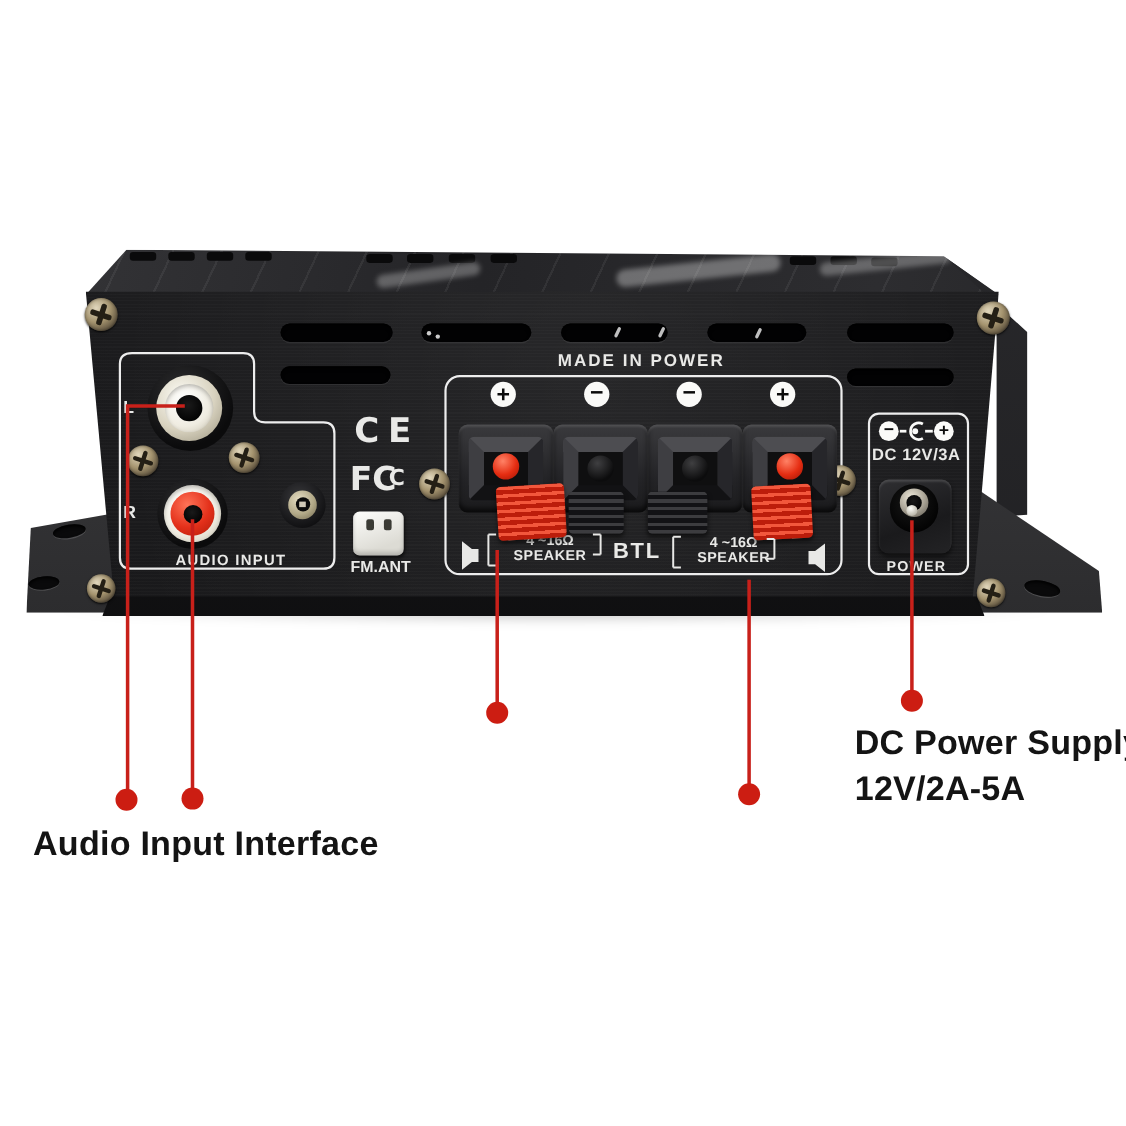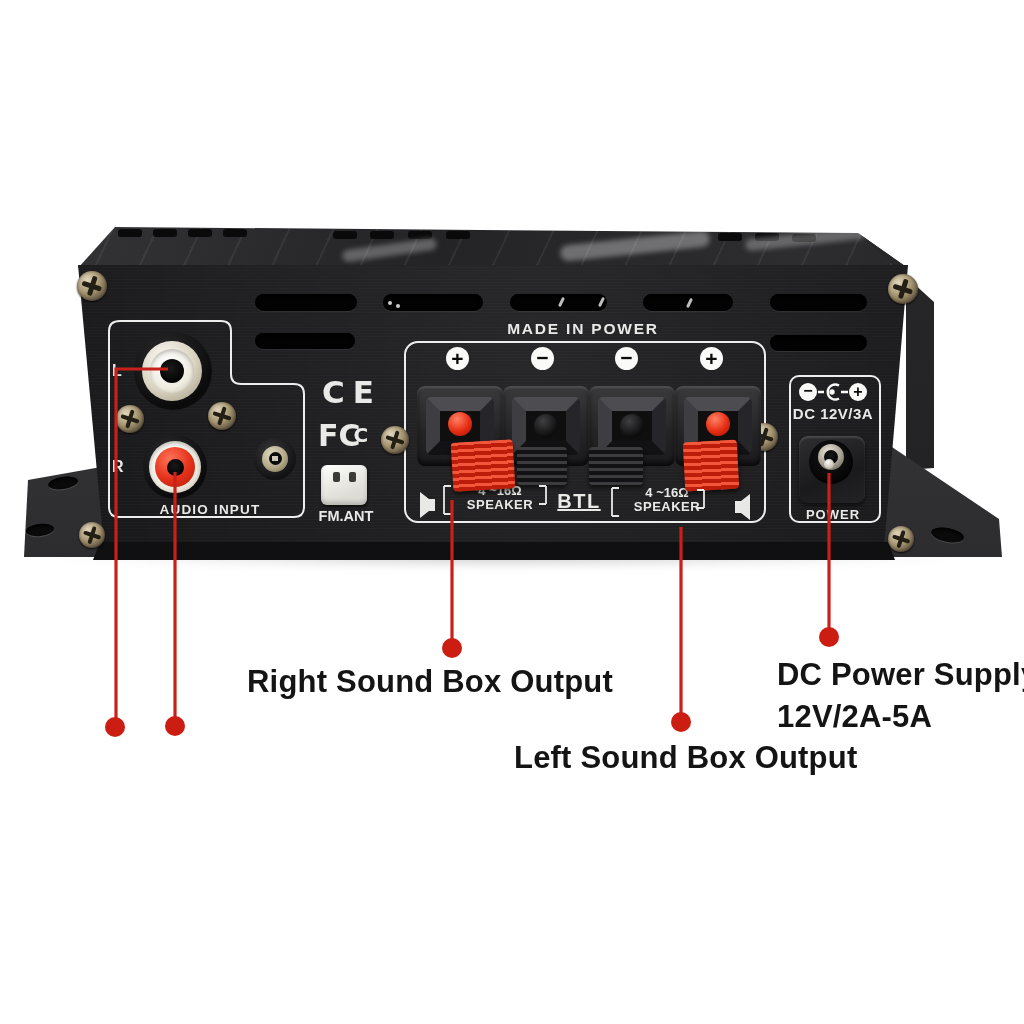--- a/index.html
+++ b/index.html
@@ -210,21 +210,21 @@
       <div class="t-btn red" style="left:31px;top:26px;"></div>
     </div>
 
   <div class="abs lever red" style="left:452px;top:441px;width:62px;height:49px;transform:rotate(-3.5deg);"></div>
   <div class="abs lever dark" style="left:517px;top:447px;width:50px;height:38px;"></div>
   <div class="abs lever dark" style="left:589px;top:447px;width:54px;height:38px;"></div>
   <div class="abs lever red" style="left:684px;top:441px;width:54px;height:49px;transform:rotate(-3deg);"></div>
 
   <div class="abs ptext center" style="left:455px;top:483px;width:90px;font-size:13px;">4 ~16Ω</div>
   <div class="abs ptext center" style="left:455px;top:497px;width:90px;font-size:13px;letter-spacing:.5px;">SPEAKER</div>
-  <div class="abs ptext center" style="left:548px;top:490px;width:62px;font-size:20px;letter-spacing:1.5px;text-decoration:underline;">BTL</div>
+  <div class="abs ptext center" style="left:548px;top:490px;width:62px;font-size:20px;letter-spacing:1.5px;">BTL</div>
   <div class="abs ptext center" style="left:622px;top:485px;width:90px;font-size:13px;">4 ~16Ω</div>
   <div class="abs ptext center" style="left:622px;top:499px;width:90px;font-size:13px;letter-spacing:.5px;">SPEAKER</div>
 
   <div class="abs obox" style="left:789px;top:375px;width:88px;height:144px;border-radius:10px;"></div>
   <div class="abs pol" style="left:799px;top:383px;width:18px;height:18px;font-size:16px;line-height:16px;font-weight:900;">−</div>
   <div class="abs pol" style="left:849px;top:383px;width:18px;height:18px;font-size:16px;line-height:18px;font-weight:900;">+</div>
   <div class="abs ptext center" style="left:789px;top:405px;width:88px;font-size:15px;letter-spacing:.5px;">DC 12V/3A</div>
   <div class="abs dc-body" style="left:799px;top:436px;width:66px;height:67px;"></div>
   <div class="abs disc dc-recess" style="left:809px;top:440px;width:44px;height:44px;z-index:5;"></div>
   <div class="abs disc dc-collar" style="left:818px;top:444px;width:26px;height:26px;z-index:5;"></div>
@@ -259,20 +259,19 @@
     </g>
     <g fill="#cc1d12">
       <circle cx="115" cy="727" r="10"></circle>
       <circle cx="175" cy="726" r="10"></circle>
       <circle cx="452" cy="648" r="10"></circle>
       <circle cx="681" cy="722" r="10"></circle>
       <circle cx="829" cy="637" r="10"></circle>
     </g>
   </svg>
 
-  <div class="callout-label" style="left:247px;top:664px;">Right Sound Box Output</div>
-  <div class="callout-label" style="left:514px;top:740px;">Left Sound Box Output</div>
+  <div class="callout-label" style="left:30px;top:749px;">Audio Input Interface</div>
   <div class="callout-label" style="left:777px;top:657px;">
     <div>DC Power Supply</div>
     <div style="margin-top:6px;">12V/2A-5A</div>
   </div>
 
 </div>
 
 </body></html>

